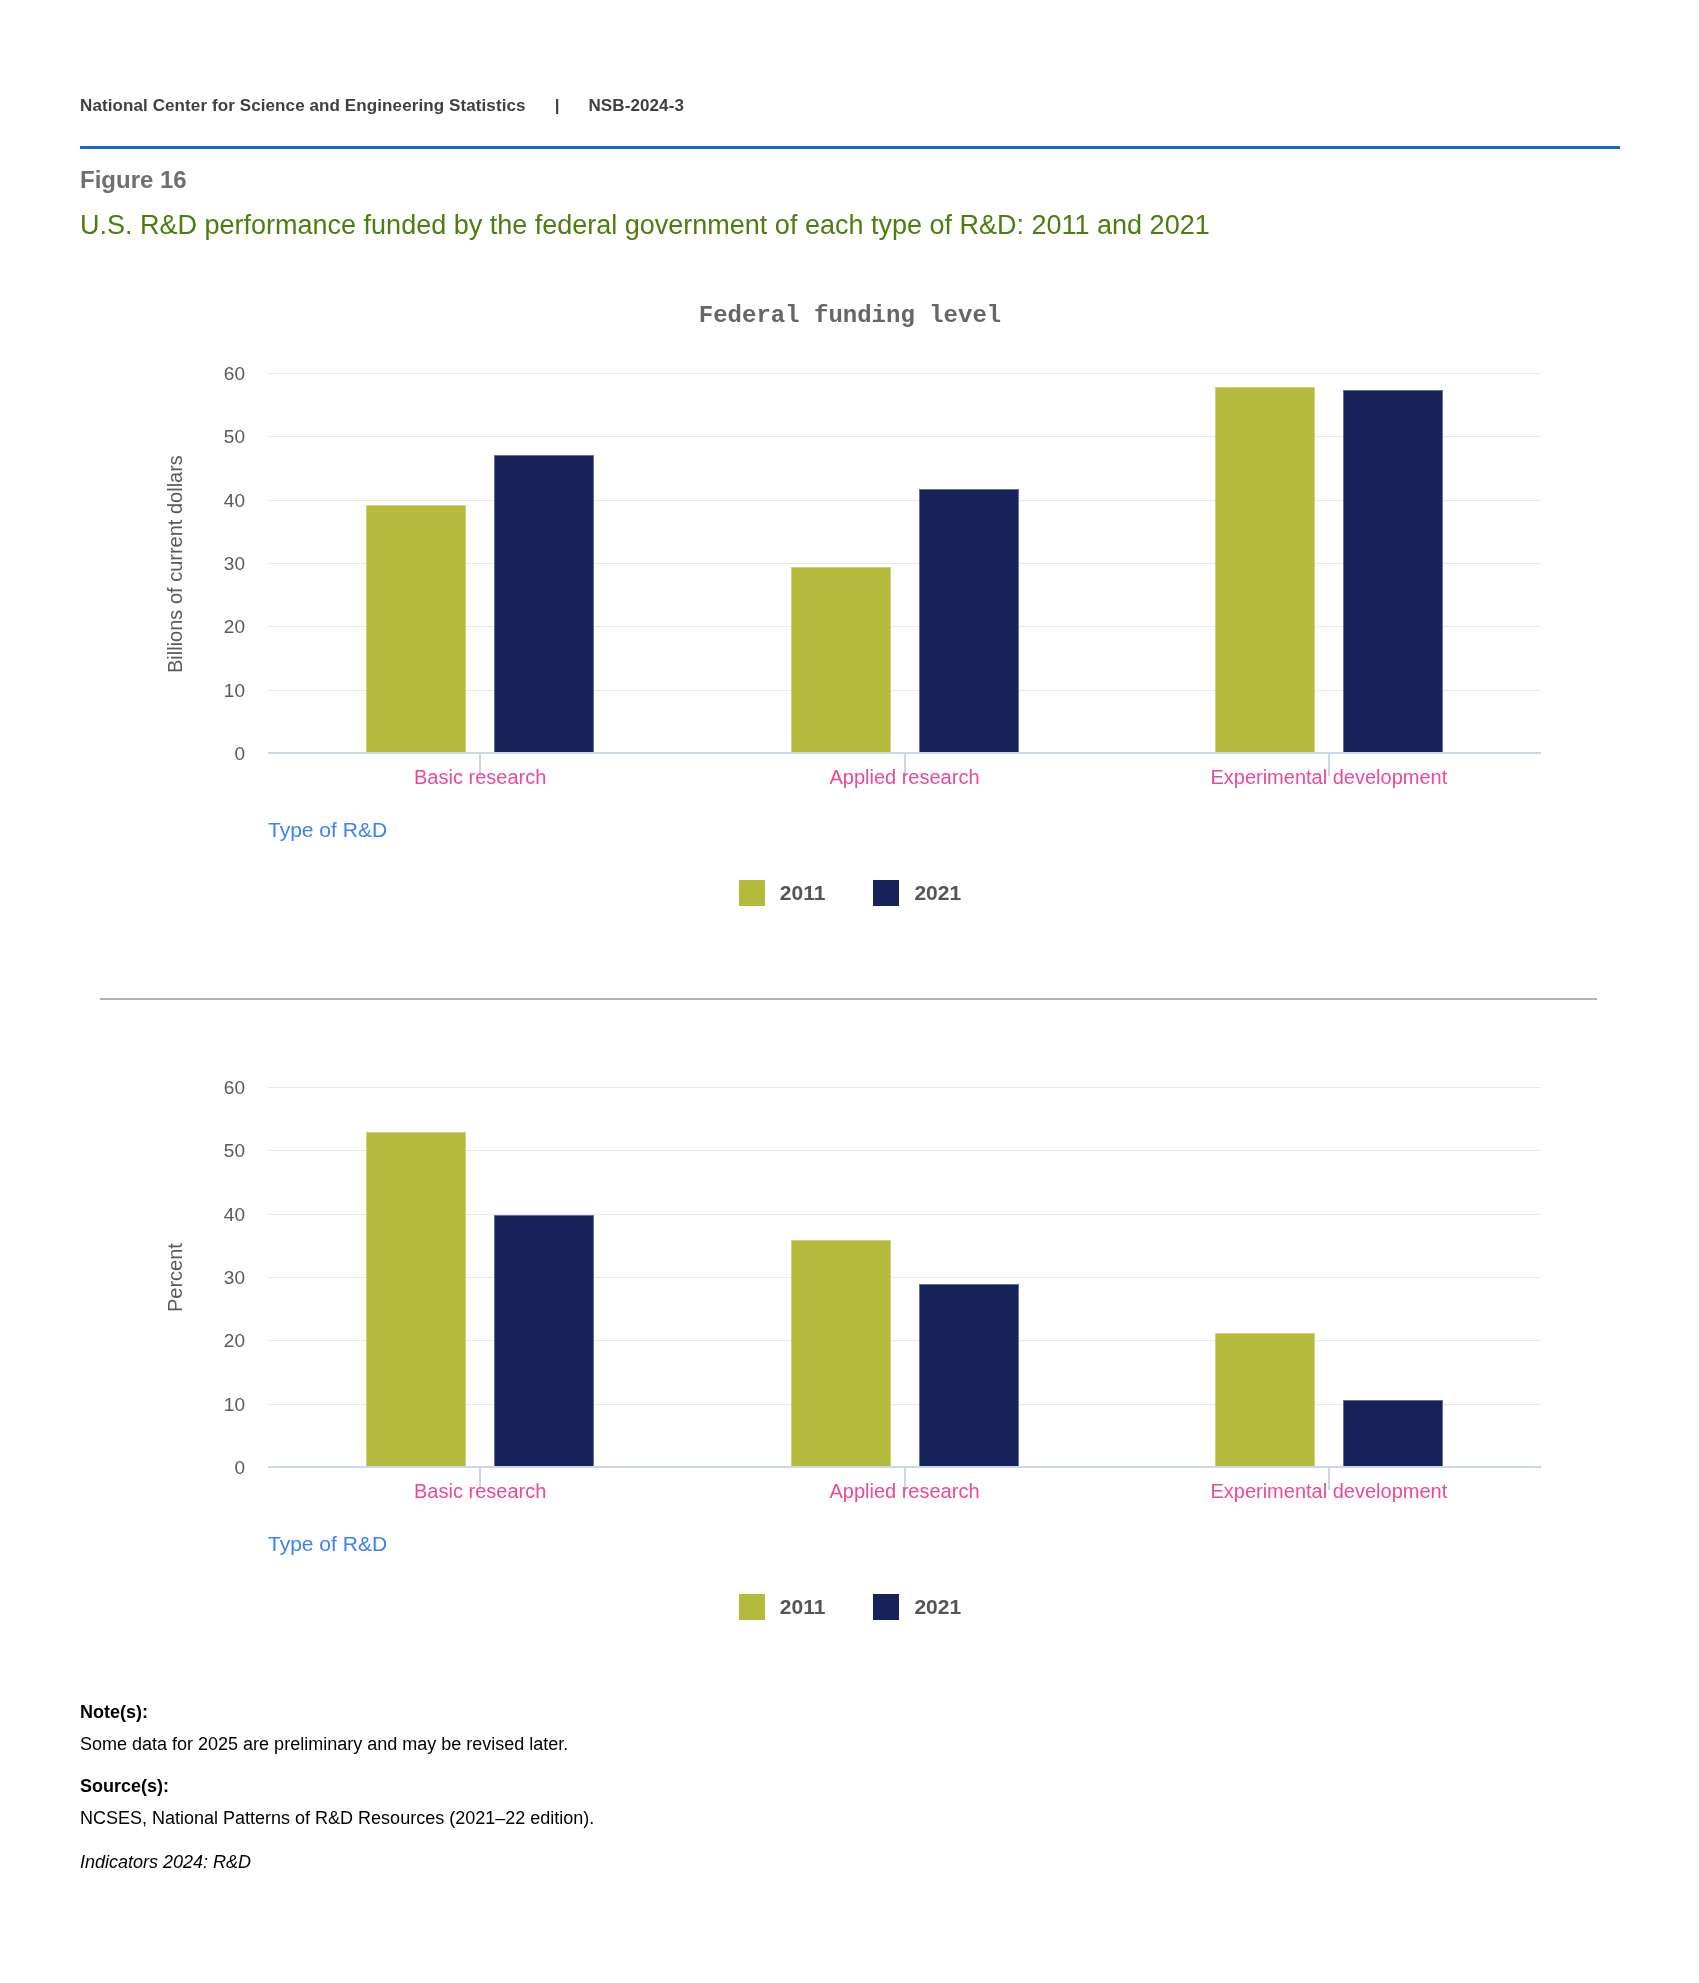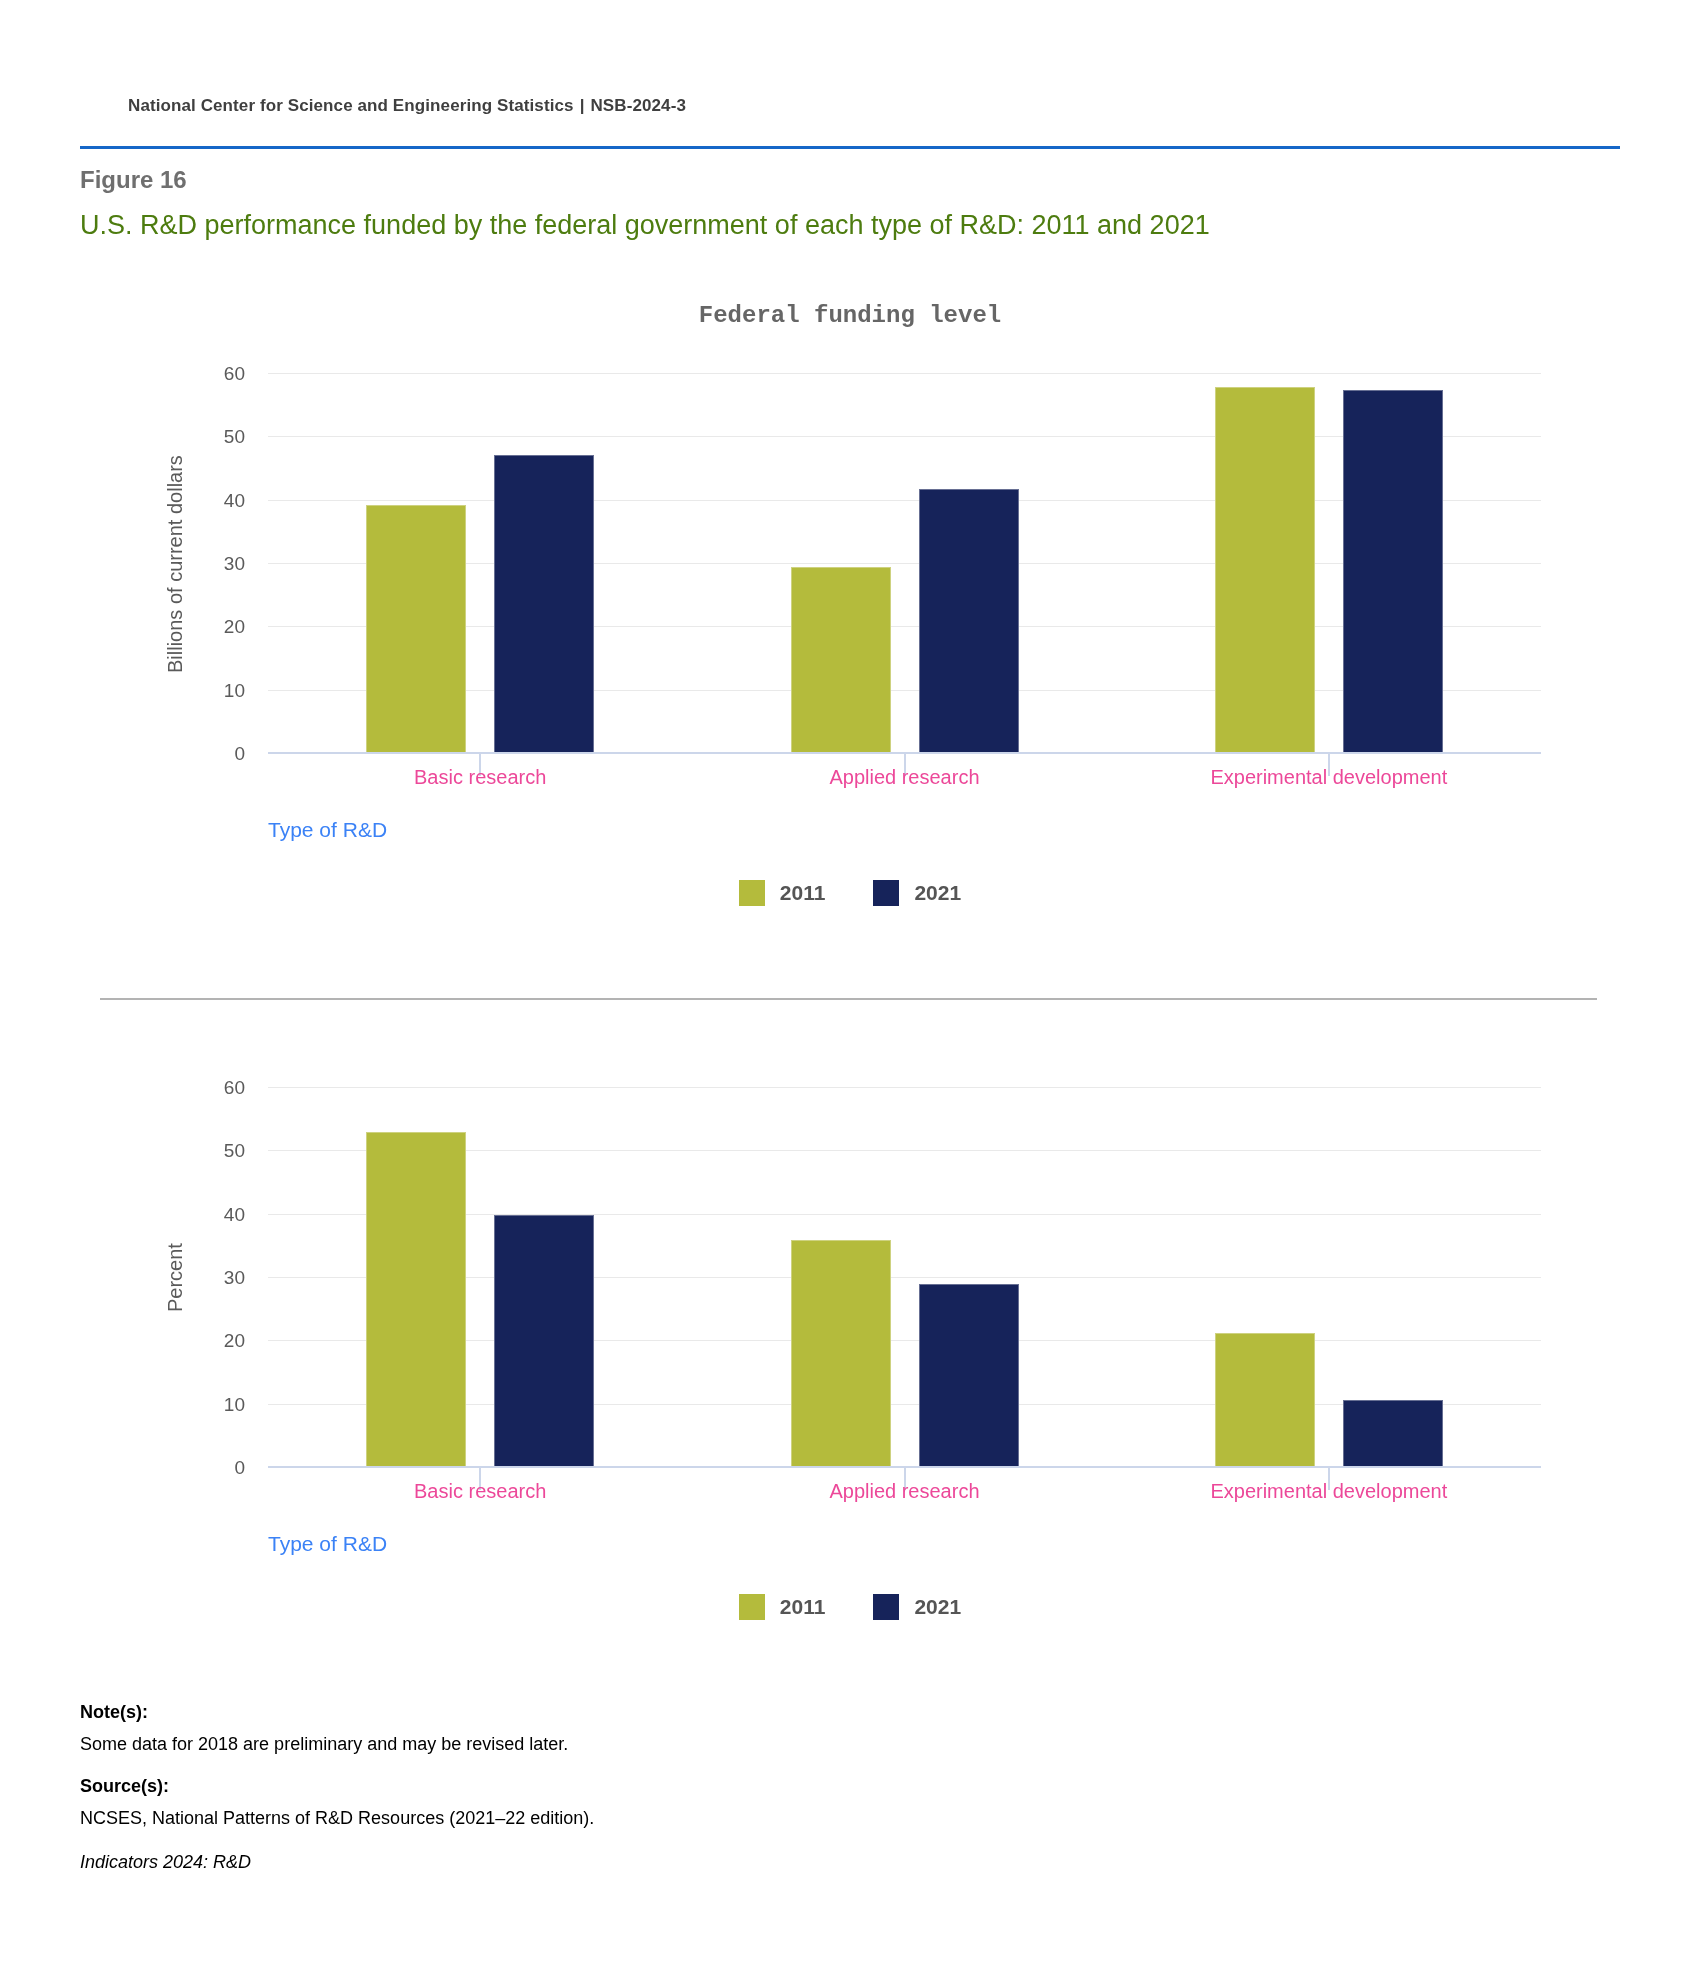--- a/index.html
+++ b/index.html
@@ -1,22 +1,22 @@
 <!DOCTYPE html>
 <html><head>
 <meta charset="utf-8">
 <style>
   html, body { margin: 0; padding: 0; background: #ffffff; }
   .page {
     position: relative; width: 1699px; height: 1983px; background: #ffffff;
     font-family: "Liberation Sans", "DejaVu Sans", sans-serif; overflow: hidden;
   }
   .doc-header {
-    position: absolute; left: 80px; top: 96px; display: flex; column-gap: 6px;
-    font-size: 17px; font-weight: bold; color: #3f3f3f; letter-spacing: 0.1px; margin-left: 48px;
+    position: absolute; left: 80px; top: 96px; display: flex; column-gap: 29px;
+    font-size: 17px; font-weight: bold; color: #3f3f3f; letter-spacing: 0.1px;
   }
   .blue-rule { position: absolute; left: 80px; top: 146px; width: 1540px; height: 3px; background: #1567c8; }
   .figure-label { position: absolute; left: 80px; top: 166px; font-size: 24px; font-weight: bold; color: #6f6f6f; }
   .figure-title { position: absolute; left: 80px; top: 210px; width: 1540px; font-size: 27px; font-weight: normal; color: #4d7c0f; }
 
   .chart-section { position: absolute; left: 100px; width: 1500px; height: 660px; }
   #chart-0 { top: 298px; }
   #chart-1 { top: 1012px; }
   .chart-title { position: absolute; top: 4px; left: 0; width: 100%; margin: 0; text-align: center; font-size: 24px; font-weight: bold; color: #666666; font-family: Liberation Mono, monospace; }
   .y-title {
@@ -170,18 +170,18 @@
           <div class="legend-text">2011</div>
         </div>
         <div class="legend-item">
           <div class="swatch" style="background: rgb(22, 35, 90);"></div>
           <div class="legend-text">2021</div>
         </div>
       </div>
   </section>
 
   <div class="note-label">Note(s):</div>
-  <div class="note-text">Some data for 2018 are preliminary and may be revised later.</div>
+  <div class="note-text">Some data for 2025 are preliminary and may be revised later.</div>
   <div class="source-label">Source(s):</div>
   <div class="source-text">NCSES, National Patterns of R&amp;D Resources (2021–22 edition).</div>
   <div class="footer-italic">Indicators 2024: R&amp;D</div>
 
 </div>
 
 </body></html>

